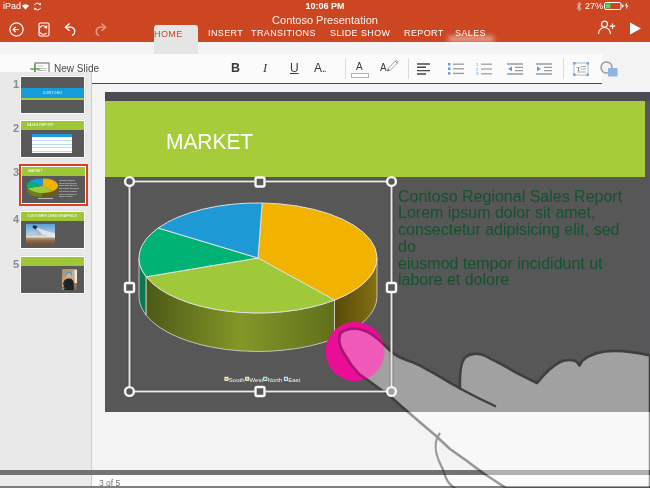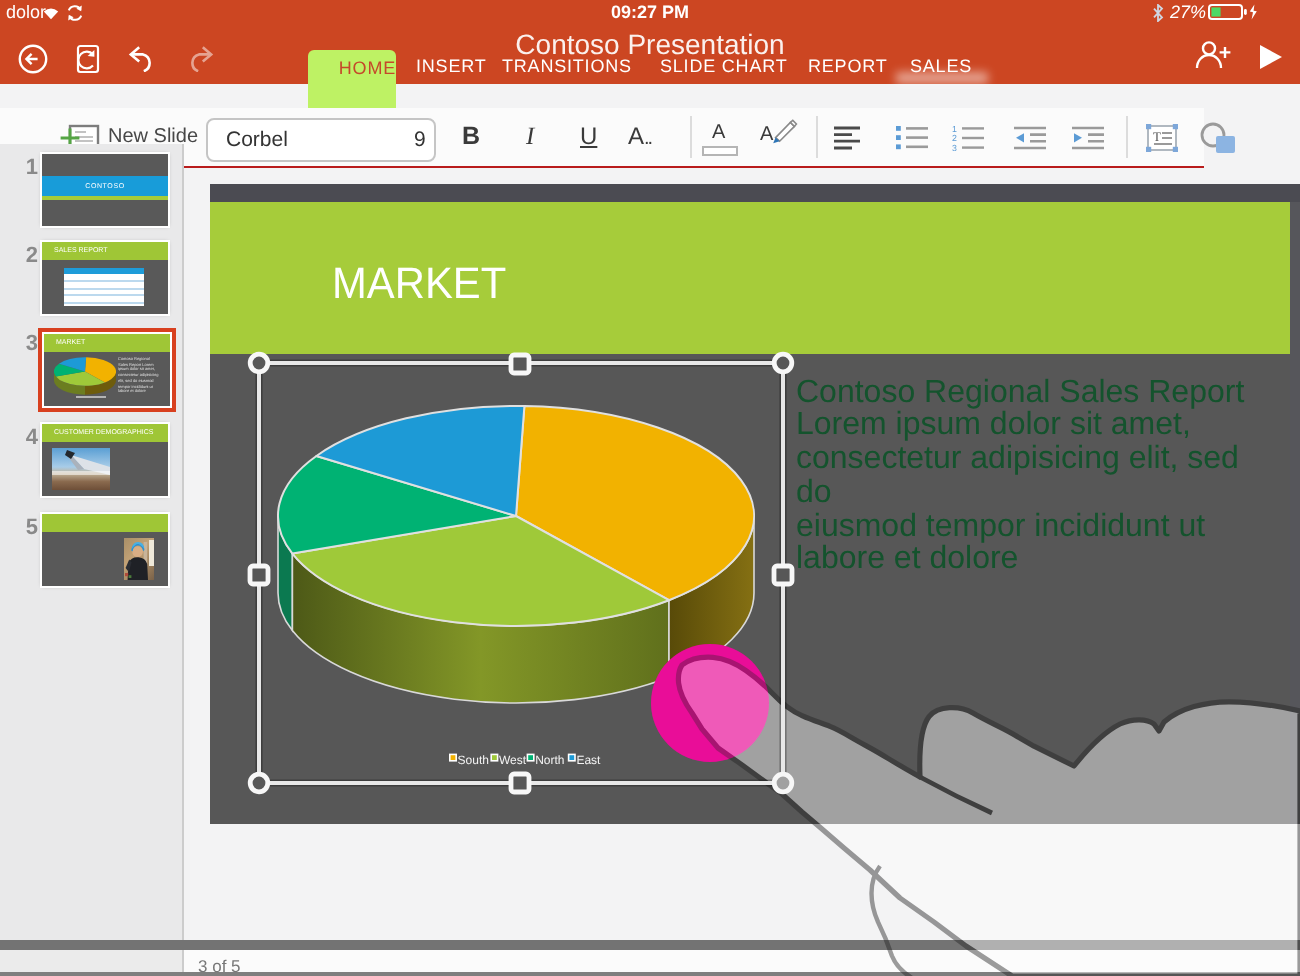--- a/index.html
+++ b/index.html
@@ -8,53 +8,53 @@
   .abs{position:absolute;}
   
   #statusbar{left:0;top:0;width:650px;height:12px;background:#cc4622;color:#fff;}
   #ribbon{left:0;top:12px;width:650px;height:30px;background:#cc4622;}
   #toolbar{left:0;top:54px;width:602px;height:29px;background:#fbfbfb;border-bottom:1px solid #b91c1c;}
   #sidebar{left:0;top:72px;width:91px;height:414px;background:#e9e9ea;border-right:1px solid #cccccc;}
   #bottombar{left:0;top:470px;width:650px;height:16px;background:#fbfbfb;border-top:5px solid #737373;}
   #bottomline{left:0;top:486px;width:650px;height:2px;background:#7f7f7f;}
   
   .tab{position:absolute;top:13px;height:17px;line-height:17px;color:#fff;font-size:9px;letter-spacing:.4px;}
-  #hometab{position:absolute;left:154px;top:13px;width:44px;height:29px;background:#bef264;
-    border-radius:3px 3px 0 0;color:#c5492a;font-size:9px;letter-spacing:.4px;text-align:right;line-height:18px;}
+  #hometab{position:absolute;left:154px;top:13px;width:44px;height:29px;background:#e5e5e5;
+    border-radius:3px 3px 0 0;color:#c5492a;font-size:9px;letter-spacing:.4px;text-align:left;line-height:18px;}
   
   #slide{left:105px;top:92px;width:545px;height:320px;background:#575757;}
   #slidetopstrip{left:105px;top:92px;width:545px;height:9px;background:#4b4b52;}
   #greenband{left:105px;top:101px;width:545px;height:76px;background:#a6cc3a;}
   #markettxt{left:166px;top:129px;color:#fff;font-size:22px;font-weight:400;letter-spacing:0px;transform:scale(0.95,1);transform-origin:left top;}
   #slidetext{left:398px;top:188.5px;width:230px;color:#14532d;font-size:16px;line-height:16.8px;}
   #edgestrip{left:645px;top:101px;width:5px;height:311px;background:#56565b;}
   
   .btxt{font-size:8.5px;color:#777;}
   .num{position:absolute;font-size:11px;font-weight:bold;color:#8a8a8a;width:8px;text-align:right;}
   .thumb{position:absolute;width:63px;height:36px;background:#fff;outline:1px solid #fff;
          box-shadow:0 0 2px rgba(0,0,0,0.35);}
 </style>
 </head>
 <body>
 
 <div class="abs" id="statusbar">
-  <span class="abs" style="left:3px;top:1px;font-size:9px;">dolor</span>
+  <span class="abs" style="left:3px;top:1px;font-size:9px;">iPad</span>
   <svg class="abs" style="left:21px;top:2.5px" width="9" height="7" viewBox="0 0 9 7">
     <path d="M4.5 6.6 L0.9 2.8 Q4.5 -0.2 8.1 2.8 Z" fill="#fff"></path>
   </svg>
   <svg class="abs" style="left:33px;top:1.5px" width="9" height="9" viewBox="0 0 9 9">
     <path d="M1.4 3.2 A3.2 3.2 0 0 1 7.3 2.9 M7.6 5.8 A3.2 3.2 0 0 1 1.7 6.1" fill="none" stroke="#fff" stroke-width="1"></path>
     <path d="M7.9 0.8 L7.6 3.6 L5.2 2.4 Z" fill="#fff"></path>
     <path d="M1.1 8.2 L1.4 5.4 L3.8 6.6 Z" fill="#fff"></path>
   </svg>
-  <span class="abs" style="left:0;top:1px;width:650px;text-align:center;font-size:9px;font-weight:bold;">09:27 PM</span>
+  <span class="abs" style="left:0;top:1px;width:650px;text-align:center;font-size:9px;font-weight:bold;">10:06 PM</span>
   <svg class="abs" style="left:576px;top:1.5px" width="6" height="9" viewBox="0 0 6 9">
     <path d="M1 2.3 L5 6.7 L3 8.5 L3 0.5 L5 2.3 L1 6.7" fill="none" stroke="#cfd7e2" stroke-width="0.9"></path>
   </svg>
-  <span class="abs" style="left:585px;top:1px;font-size:9px;font-style:italic;">27%</span>
+  <span class="abs" style="left:585px;top:1px;font-size:9px;">27%</span>
   <svg class="abs" style="left:604px;top:2px" width="26" height="9" viewBox="0 0 26 9">
     <rect x="0.5" y="0.5" width="16.5" height="7" rx="1.5" fill="none" stroke="#fff" stroke-width="1"></rect>
     <rect x="1.7" y="1.7" width="4.6" height="4.6" fill="#4cd964"></rect>
     <rect x="18" y="2.5" width="1.4" height="3" rx="0.7" fill="#fff"></rect>
     <path d="M23.2 0.2 L20.9 3.8 L22.5 4.1 L21.8 7.8 L24.4 3.6 L22.8 3.4 Z" fill="#fff"></path>
   </svg>
 </div>
 
 <div class="abs" id="ribbon">
   <svg class="abs" style="left:9px;top:10px" width="15" height="15" viewBox="0 0 15 15">
@@ -67,49 +67,45 @@
     <path d="M12.2 3 L12.2 6.4 L8.8 6 Z" fill="#fff"></path>
   </svg>
   <svg class="abs" style="left:64px;top:11px" width="15" height="13" viewBox="0 0 15 13">
     <path d="M2.2 4.2 L7.5 4.2 A4.4 4.4 0 0 1 7.9 12.6" fill="none" stroke="#fff" stroke-width="1.3"></path>
     <path d="M5.6 0.6 L1.4 4.2 L5.6 7.8" fill="none" stroke="#fff" stroke-width="1.3"></path>
   </svg>
   <svg class="abs" style="left:92px;top:11px;opacity:.5" width="15" height="13" viewBox="0 0 15 13">
     <path d="M12.8 4.2 L7.5 4.2 A4.4 4.4 0 0 0 7.1 12.6" fill="none" stroke="#fff" stroke-width="1.3"></path>
     <path d="M9.4 0.6 L13.6 4.2 L9.4 7.8" fill="none" stroke="#fff" stroke-width="1.3"></path>
   </svg>
-  <span class="abs" style="left:0;top:2px;width:650px;text-align:center;font-size:14px;color:rgba(255,255,255,.92);">Contoso Presentation</span>
+  <span class="abs" style="left:0;top:2px;width:650px;text-align:center;font-size:11px;color:rgba(255,255,255,.92);">Contoso Presentation</span>
   <div id="hometab">HOME</div>
   <span class="tab" style="left:208px;">INSERT</span>
   <span class="tab" style="left:251px;">TRANSITIONS</span>
-  <span class="tab" style="left:330px;">SLIDE CHART</span>
+  <span class="tab" style="left:330px;">SLIDE SHOW</span>
   <span class="tab" style="left:404px;">REPORT</span>
   <span class="tab" style="left:455px;">SALES</span>
   <div class="abs" style="left:448px;top:24px;width:46px;height:6px;background:rgba(255,255,255,.5);filter:blur(2.5px);"></div>
   <svg class="abs" style="left:597px;top:8px" width="19" height="15" viewBox="0 0 19 15">
     <circle cx="7.5" cy="4.2" r="3" fill="none" stroke="#fff" stroke-width="1.2"></circle>
     <path d="M1.5 14 A6 6.5 0 0 1 13.5 14" fill="none" stroke="#fff" stroke-width="1.2"></path>
     <path d="M15.5 3.5 L15.5 9 M12.8 6.2 L18.2 6.2" stroke="#fff" stroke-width="1.2"></path>
   </svg>
   <svg class="abs" style="left:629px;top:10px" width="13" height="13" viewBox="0 0 13 13">
     <path d="M1 0.5 L12 6.5 L1 12.5 Z" fill="#fff"></path>
   </svg>
 </div>
 
 <div class="abs" id="toolbar">
   <svg class="abs" style="left:28px;top:4px" width="24" height="19" viewBox="0 0 24 19">
     <rect x="7" y="5" width="14" height="10" fill="#fff" stroke="#7d7d7d" stroke-width="1.2"></rect>
     <path d="M9.5 8 L15 8 M9.5 10.5 L18.5 10.5 M9.5 12.5 L18.5 12.5" stroke="#b0b0b0" stroke-width="0.8"></path>
     <path d="M7 6.3 L7 15.7 M2.3 11 L11.7 11" stroke="#55a544" stroke-width="1.5"></path>
   </svg>
   <span class="abs" style="left:54px;top:8.5px;font-size:10px;color:#474747;">New Slide</span>
-  <div class="abs" style="left:103px;top:5px;width:113px;height:20px;border:1px solid #c5c5c5;border-radius:4px;background:#fff;">
-    <span class="abs" style="left:9px;top:4px;font-size:10.5px;color:#333;">Corbel</span>
-    <span class="abs" style="left:103px;top:4px;font-size:10.5px;color:#333;">9</span>
-  </div>
   <span class="abs" style="left:231px;top:7px;font-size:12.5px;font-weight:bold;color:#3a3a3a;">B</span>
   <span class="abs" style="left:263px;top:7px;font-size:12.5px;font-style:italic;font-family:'Liberation Serif',serif;color:#3a3a3a;">I</span>
   <span class="abs" style="left:290px;top:7px;font-size:12px;text-decoration:underline;color:#3a3a3a;">U</span>
   <span class="abs" style="left:314px;top:7px;font-size:12px;color:#3a3a3a;">A<span style="font-size:10px;letter-spacing:-1px;">..</span></span>
   <div class="abs" style="left:345px;top:4px;width:1px;height:21px;background:#dcdcdc;"></div>
   <span class="abs" style="left:356px;top:7px;font-size:10px;color:#3a3a3a;">A</span>
   <div class="abs" style="left:351px;top:18.5px;width:16px;height:3px;border:1px solid #b5b5b5;background:#fff;"></div>
   <span class="abs" style="left:380px;top:8px;font-size:10px;color:#3a3a3a;">A</span>
   <svg class="abs" style="left:386px;top:4px" width="14" height="14" viewBox="0 0 14 14">
     <path d="M1.8 10.8 L9.2 3.2 L11.2 5.2 L3.8 12.6 Z" fill="#fff" stroke="#8a8a8a" stroke-width="0.8"></path>

